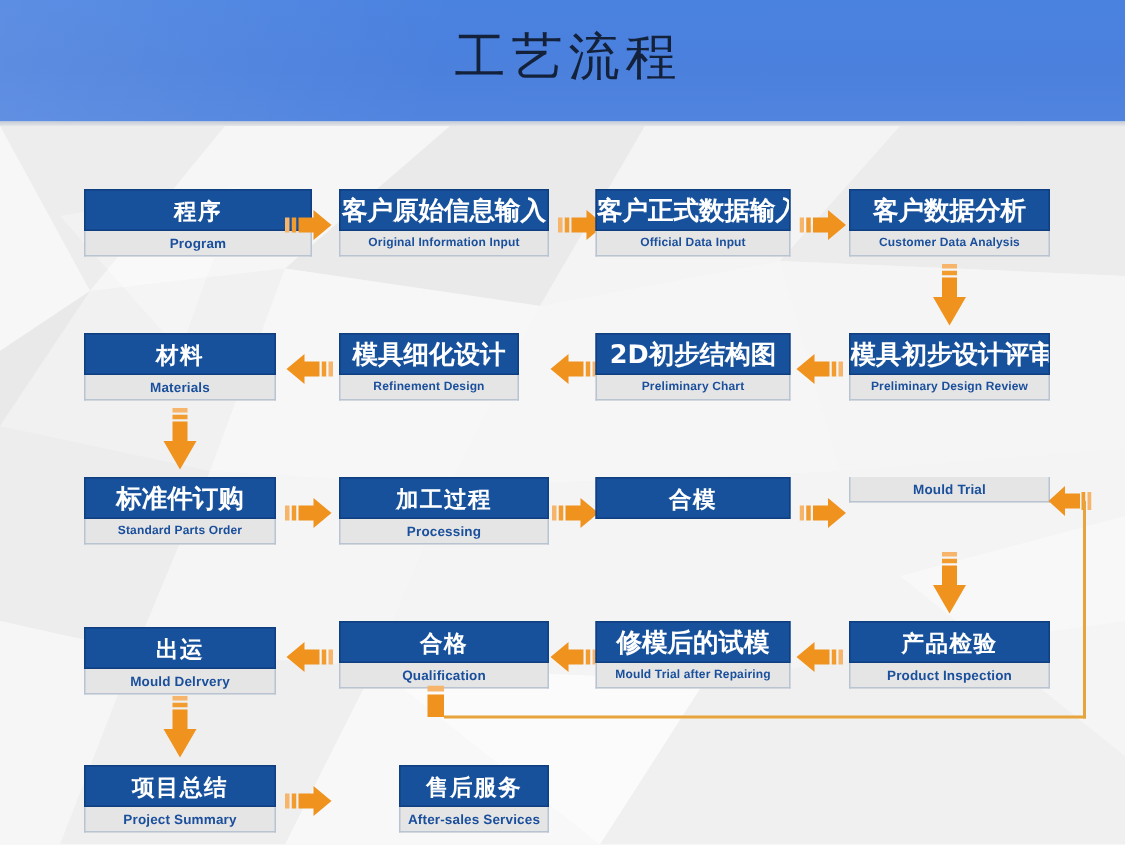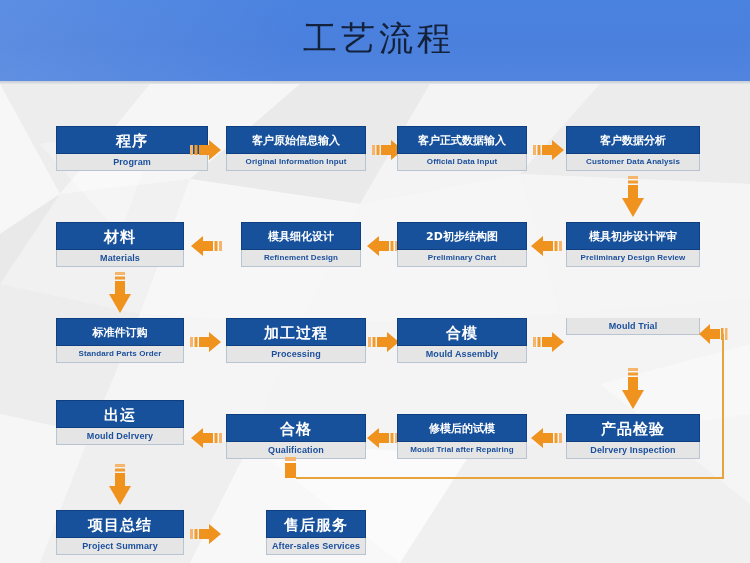--- a/index.html
+++ b/index.html
@@ -44,21 +44,21 @@
     box-sizing:border-box;
     background:#17519b;
     color:#ffffff;
     height:28px;line-height:28px;
     text-align:center;
     font-family:"DejaVu Sans","Liberation Sans",sans-serif;
     font-size:15px;font-weight:700;letter-spacing:1px;
     border:1px solid #0f3f80;
     white-space:nowrap;overflow:hidden;
   }
-  .node .cn.sm{font-size:11px;letter-spacing:0px;}
+  .node .cn.sm{font-size:17px;letter-spacing:0px;}
   .node .en{
     box-sizing:border-box;
     background:#e5e5e5;
     color:#1a4f9c;
     height:17px;line-height:16px;
     text-align:center;
     font-size:9px;font-weight:600;letter-spacing:.1px;
     border:1px solid #b9c4d2;border-top:none;
     white-space:nowrap;overflow:hidden;
   }
@@ -165,21 +165,21 @@
     <div class="en">Materials</div>
   </div>
   <div class="arrow" style="left:190px;top:235px;">
     <svg width="32" height="22" viewBox="0 0 32 22">
       <rect x="29" y="6" width="3" height="10" fill="#f6b56a"></rect>
       <rect x="24.5" y="6" width="3" height="10" fill="#f29b2e"></rect>
       <path d="M23 6 L13 6 L13 1 L1 11 L13 21 L13 16 L23 16 Z" fill="#f0921e"></path>
     </svg>
   </div>
 
-  <div class="node" style="left:241px;top:222px;width:120px;">
+  <div class="node" style="left:226px;top:222px;width:120px;">
     <div class="cn sm">模具细化设计</div>
     <div class="en tiny">Refinement Design</div>
   </div>
   <div class="arrow" style="left:366px;top:235px;">
     <svg width="32" height="22" viewBox="0 0 32 22">
       <rect x="29" y="6" width="3" height="10" fill="#f6b56a"></rect>
       <rect x="24.5" y="6" width="3" height="10" fill="#f29b2e"></rect>
       <path d="M23 6 L13 6 L13 1 L1 11 L13 21 L13 16 L23 16 Z" fill="#f0921e"></path>
     </svg>
   </div>
@@ -228,21 +228,20 @@
   <div class="arrow" style="left:368px;top:331px;">
     <svg width="32" height="22" viewBox="0 0 32 22">
       <rect x="0" y="6" width="3" height="10" fill="#f6b56a"></rect>
       <rect x="4.5" y="6" width="3" height="10" fill="#f29b2e"></rect>
       <path d="M9 6 L19 6 L19 1 L31 11 L19 21 L19 16 L9 16 Z" fill="#f0921e"></path>
     </svg>
   </div>
 
   <div class="node" style="left:397px;top:318px;width:130px;">
     <div class="cn">合模</div>
-    <div class="en">Mould Assembly</div>
   </div>
   <div class="arrow" style="left:533px;top:331px;">
     <svg width="32" height="22" viewBox="0 0 32 22">
       <rect x="0" y="6" width="3" height="10" fill="#f6b56a"></rect>
       <rect x="4.5" y="6" width="3" height="10" fill="#f29b2e"></rect>
       <path d="M9 6 L19 6 L19 1 L31 11 L19 21 L19 16 L9 16 Z" fill="#f0921e"></path>
     </svg>
   </div>
 
   <div class="node" style="left:566px;top:318px;width:134px;">
@@ -258,21 +257,21 @@
   </div>
 
   <div class="arrow" style="left:621px;top:368px;">
     <svg width="24" height="42" viewBox="0 0 24 42">
       <rect x="7" y="0" width="10" height="3" fill="#f6b56a"></rect>
       <rect x="7" y="4.5" width="10" height="3" fill="#f29b2e"></rect>
       <path d="M7 9 L7 22 L1 22 L12 41 L23 22 L17 22 L17 9 Z" fill="#f0921e"></path>
     </svg>
   </div>
 
-  <div class="node" style="left:56px;top:400px;width:128px;">
+  <div class="node" style="left:56px;top:418px;width:128px;">
     <div class="cn">出运</div>
     <div class="en">Mould Delrvery</div>
   </div>
   <div class="arrow" style="left:190px;top:427px;">
     <svg width="32" height="22" viewBox="0 0 32 22">
       <rect x="29" y="6" width="3" height="10" fill="#f6b56a"></rect>
       <rect x="24.5" y="6" width="3" height="10" fill="#f29b2e"></rect>
       <path d="M23 6 L13 6 L13 1 L1 11 L13 21 L13 16 L23 16 Z" fill="#f0921e"></path>
     </svg>
   </div>
@@ -296,21 +295,21 @@
   <div class="arrow" style="left:530px;top:427px;">
     <svg width="32" height="22" viewBox="0 0 32 22">
       <rect x="29" y="6" width="3" height="10" fill="#f6b56a"></rect>
       <rect x="24.5" y="6" width="3" height="10" fill="#f29b2e"></rect>
       <path d="M23 6 L13 6 L13 1 L1 11 L13 21 L13 16 L23 16 Z" fill="#f0921e"></path>
     </svg>
   </div>
 
   <div class="node" style="left:566px;top:414px;width:134px;">
     <div class="cn">产品检验</div>
-    <div class="en">Delrvery Inspection</div>
+    <div class="en">Product Inspection</div>
   </div>
 
   <div class="arrow" style="left:108px;top:464px;">
     <svg width="24" height="42" viewBox="0 0 24 42">
       <rect x="7" y="0" width="10" height="3" fill="#f6b56a"></rect>
       <rect x="7" y="4.5" width="10" height="3" fill="#f29b2e"></rect>
       <path d="M7 9 L7 22 L1 22 L12 41 L23 22 L17 22 L17 9 Z" fill="#f0921e"></path>
     </svg>
   </div>
 

